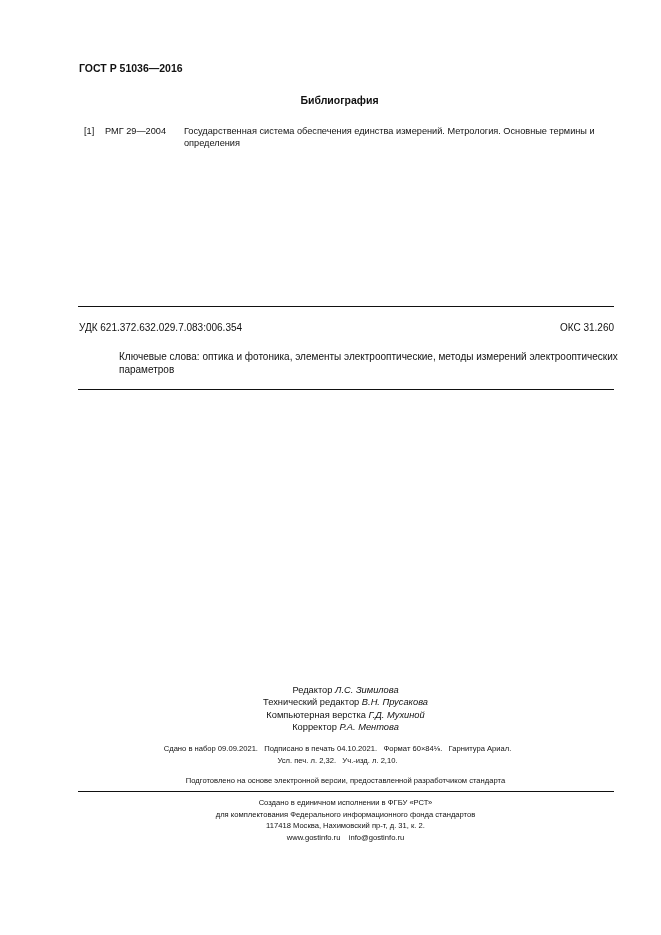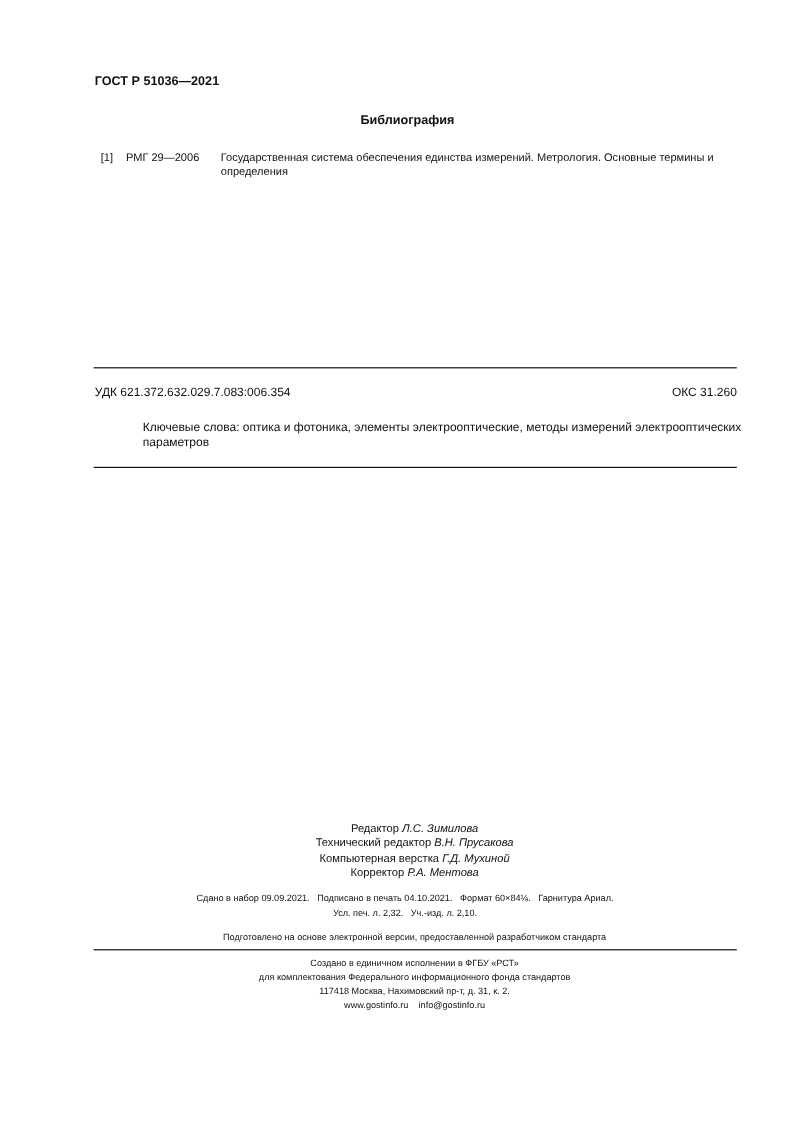--- a/index.html
+++ b/index.html
@@ -20,27 +20,27 @@
     .keywords { left: 79px; top: 350px; width: 536px; font-size: 10px; line-height: 13px; margin-left: 40px; }
     .credits { left: 0; width: 661px; top: 684px; text-align: center; font-size: 9.3px; line-height: 12.3px; padding-left: 30px; box-sizing: border-box; }
     .credits i { font-style: italic; }
     .print { left: 0; width: 661px; top: 743px; text-align: center; font-size: 7.6px; line-height: 12px; padding-left: 14px; box-sizing: border-box; }
     .prepared { left: 0; width: 661px; top: 776px; text-align: center; font-size: 7.6px; padding-left: 30px; box-sizing: border-box; }
     .publisher { left: 0; width: 661px; top: 797px; text-align: center; font-size: 7.6px; line-height: 11.5px; padding-left: 30px; box-sizing: border-box; }
   </style>
 </head>
 <body>
 
-<div class="abs doc-code">ГОСТ Р 51036—2021</div>
+<div class="abs doc-code">ГОСТ Р 51036—2016</div>
 
 <div class="abs biblio-title">Библиография</div>
 
 <div class="abs ref">
   <span class="num">[1]</span>
-  <span class="code">РМГ 29—2006</span>
+  <span class="code">РМГ 29—2004</span>
   <span class="text">Государственная система обеспечения единства измерений. Метрология. Основные термины и определения</span>
 </div>
 
 <div class="rule" style="top:306px;"></div>
 
 <div class="abs udk">УДК 621.372.632.029.7.083:006.354</div>
 <div class="abs oks">ОКС 31.260</div>
 
 <div class="abs keywords">Ключевые слова: оптика и фотоника, элементы электрооптические, методы измерений электрооптических параметров</div>
 

